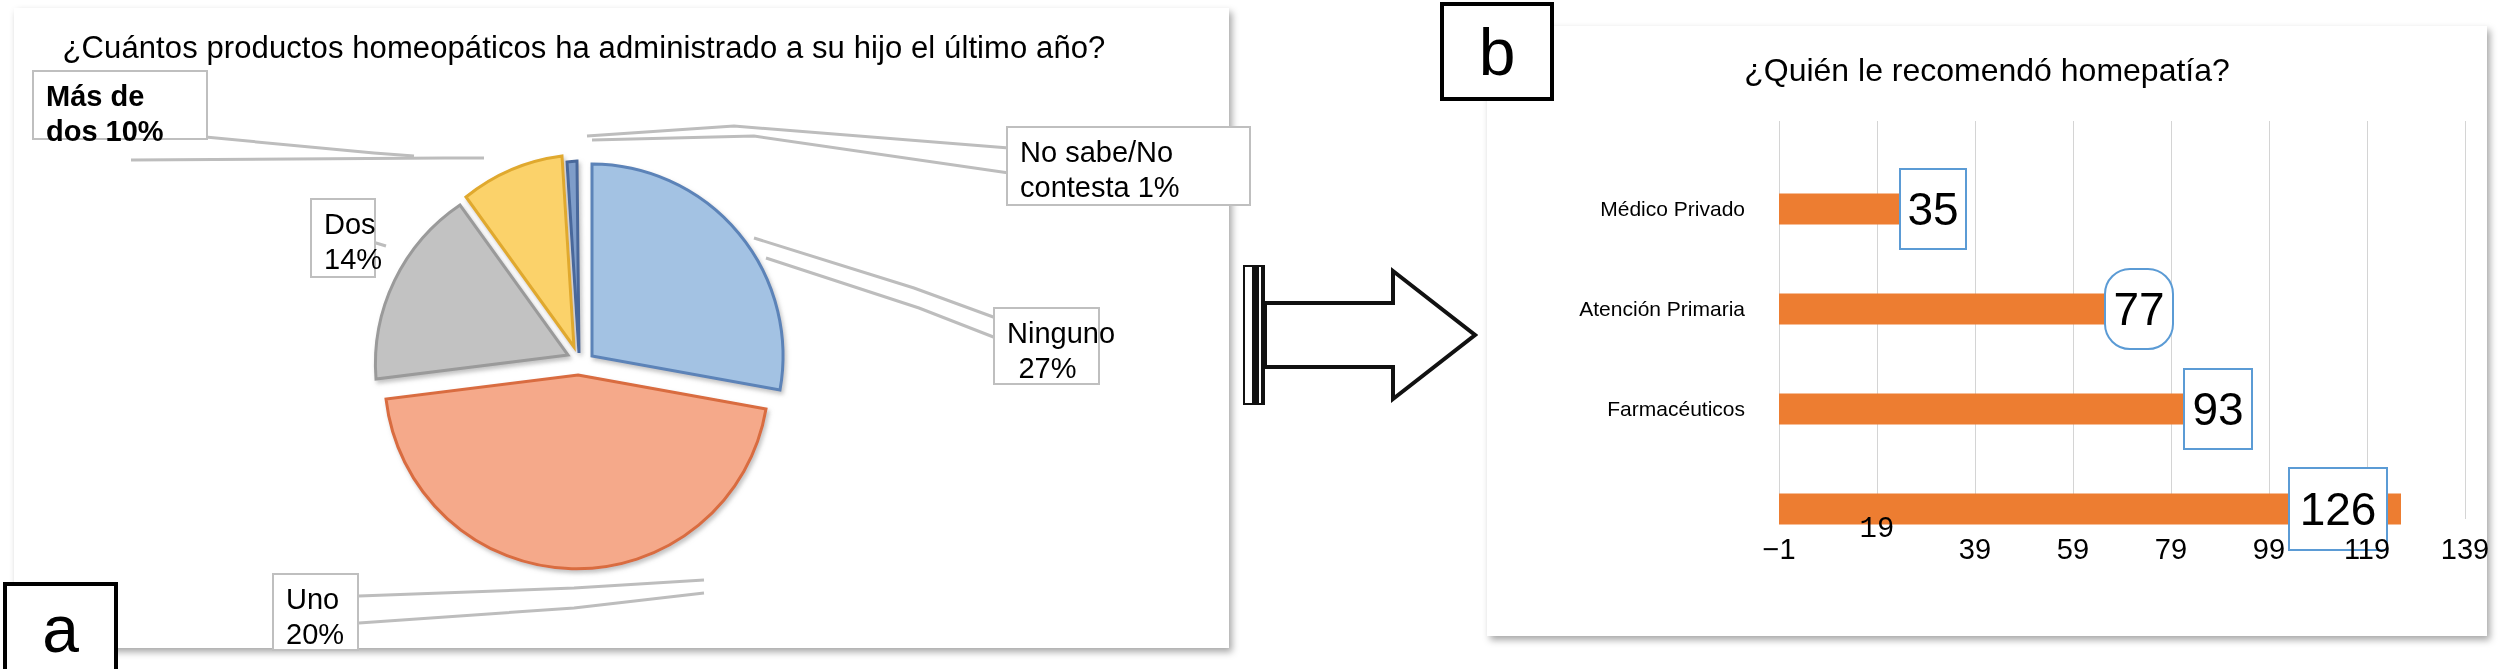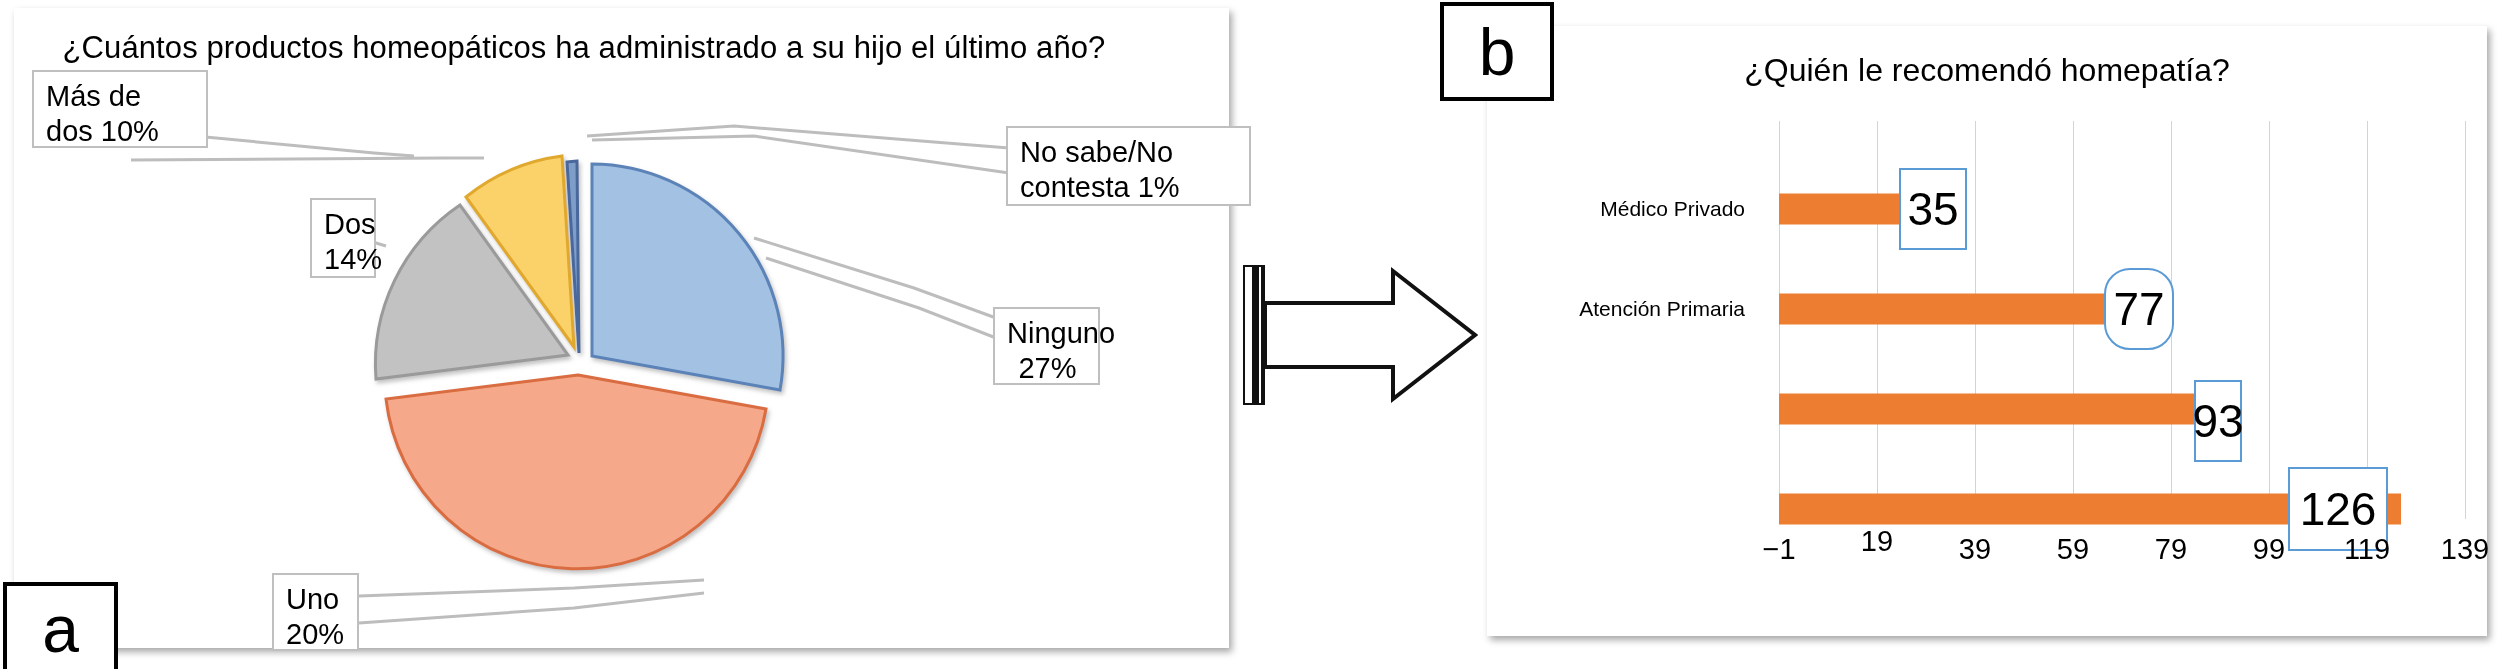--- a/index.html
+++ b/index.html
@@ -88,21 +88,21 @@
 
         <path d="M 268,266 L 76,290 A 192,192 0 0 1 160,116 Z" transform="translate(-14,-4)" fill="#C2C2C2" stroke="#9A9A9A" stroke-width="3"></path>
 
         <path d="M 268,266 L 160,116 A 192,192 0 0 1 256,75 Z" transform="translate(-8,-12)" fill="#FBD26B" stroke="#E0A92E" stroke-width="3"></path>
 
         <path d="M 268,266 L 256,75 A 192,192 0 0 1 266,74 Z" transform="translate(-3,-6)" fill="#7F9DC9" stroke="#49689B" stroke-width="3"></path>
       </g>
     </svg>
   </div>
 
-  <div class="callout" style="left:18px;top:62px;width:176px;height:78px;">Más de
+  <div class="callout" style="left:18px;top:62px;width:176px;height:70px;font-weight:bold;">Más de
 dos 10%</div>
 
   <div class="callout" style="left:296px;top:190px;width:66px;height:80px;">Dos
 14%</div>
 
   <div class="callout" style="left:992px;top:118px;width:245px;height:80px;">No sabe/No
 contesta 1%</div>
 
   <div class="callout center" style="left:979px;top:299px;width:107px;height:78px;">Ninguno
 27%</div>
@@ -131,33 +131,34 @@
     <div class="gridline" style="left:390px;"></div>
     <div class="gridline" style="left:488px;"></div>
     <div class="gridline" style="left:586px;"></div>
     <div class="gridline" style="left:684px;"></div>
     <div class="gridline" style="left:782px;"></div>
     <div class="gridline" style="left:880px;"></div>
     <div class="gridline" style="left:978px;"></div>
 
     <div class="cat-label" style="right:742px;top:88px;">Médico Privado</div>
     <div class="cat-label" style="right:742px;top:188px;">Atención Primaria</div>
+    <div class="cat-label" style="right:742px;top:288px;">Farmacéuticos</div>
 
     <div class="bar" style="left:292px;top:88px;width:176px;"></div>
     <div class="bar" style="left:292px;top:188px;width:382px;"></div>
     <div class="bar" style="left:292px;top:288px;width:461px;"></div>
     <div class="bar" style="left:292px;top:388px;width:622px;"></div>
 
     <div class="val-box" style="left:446px;top:88px;width:68px;height:82px;">35</div>
     <div class="val-box" style="left:652px;top:188px;width:70px;height:82px;border-radius:26px;">77</div>
-    <div class="val-box" style="left:731px;top:300px;width:48px;height:82px;">93</div>
+    <div class="val-box" style="left:731px;top:288px;width:70px;height:82px;">93</div>
     <div class="val-box" style="left:851px;top:388px;width:100px;height:84px;">126</div>
 
     <div class="tick" style="left:292px;top:412px;">−1</div>
-    <div class="tick" style="left:390px;top:404px;">19</div>
+    <div class="tick" style="left:390px;top:392px;font-family:Liberation Mono, monospace;">19</div>
     <div class="tick" style="left:488px;top:392px;margin-top:20px;">39</div>
     <div class="tick" style="left:586px;top:412px;">59</div>
     <div class="tick" style="left:684px;top:412px;">79</div>
     <div class="tick" style="left:782px;top:412px;">99</div>
     <div class="tick" style="left:880px;top:412px;">119</div>
     <div class="tick" style="left:978px;top:412px;">139</div>
   </div>
 </div>
 
 <div class="badge" id="badge-b">b</div>

